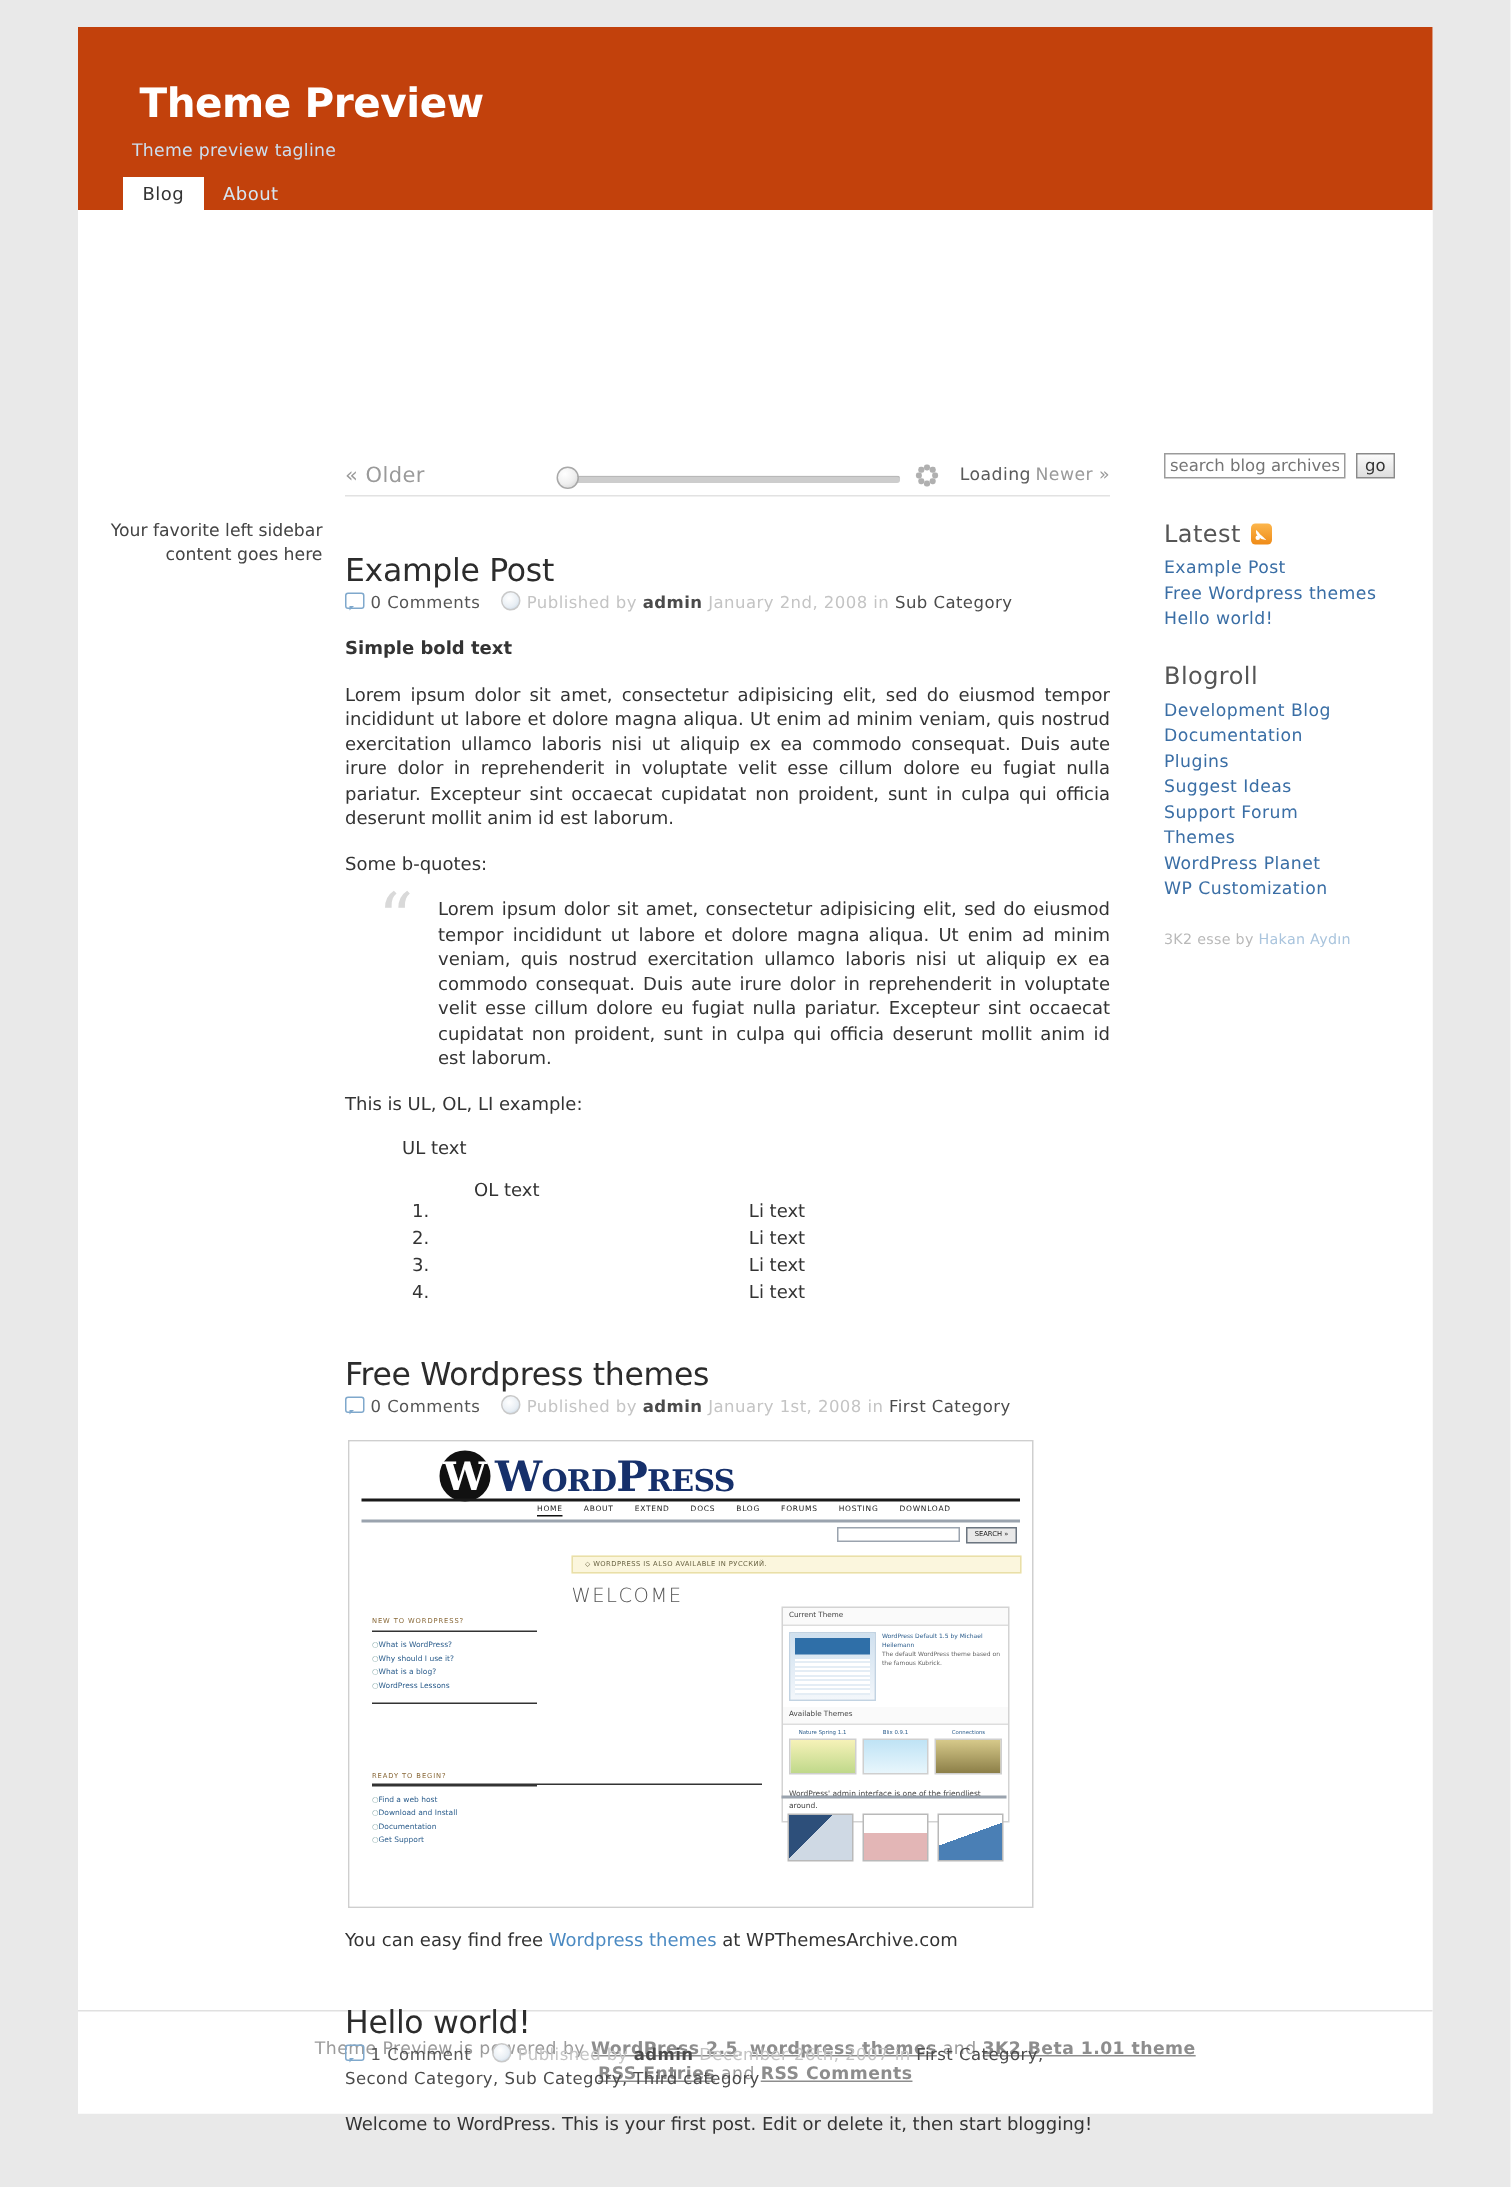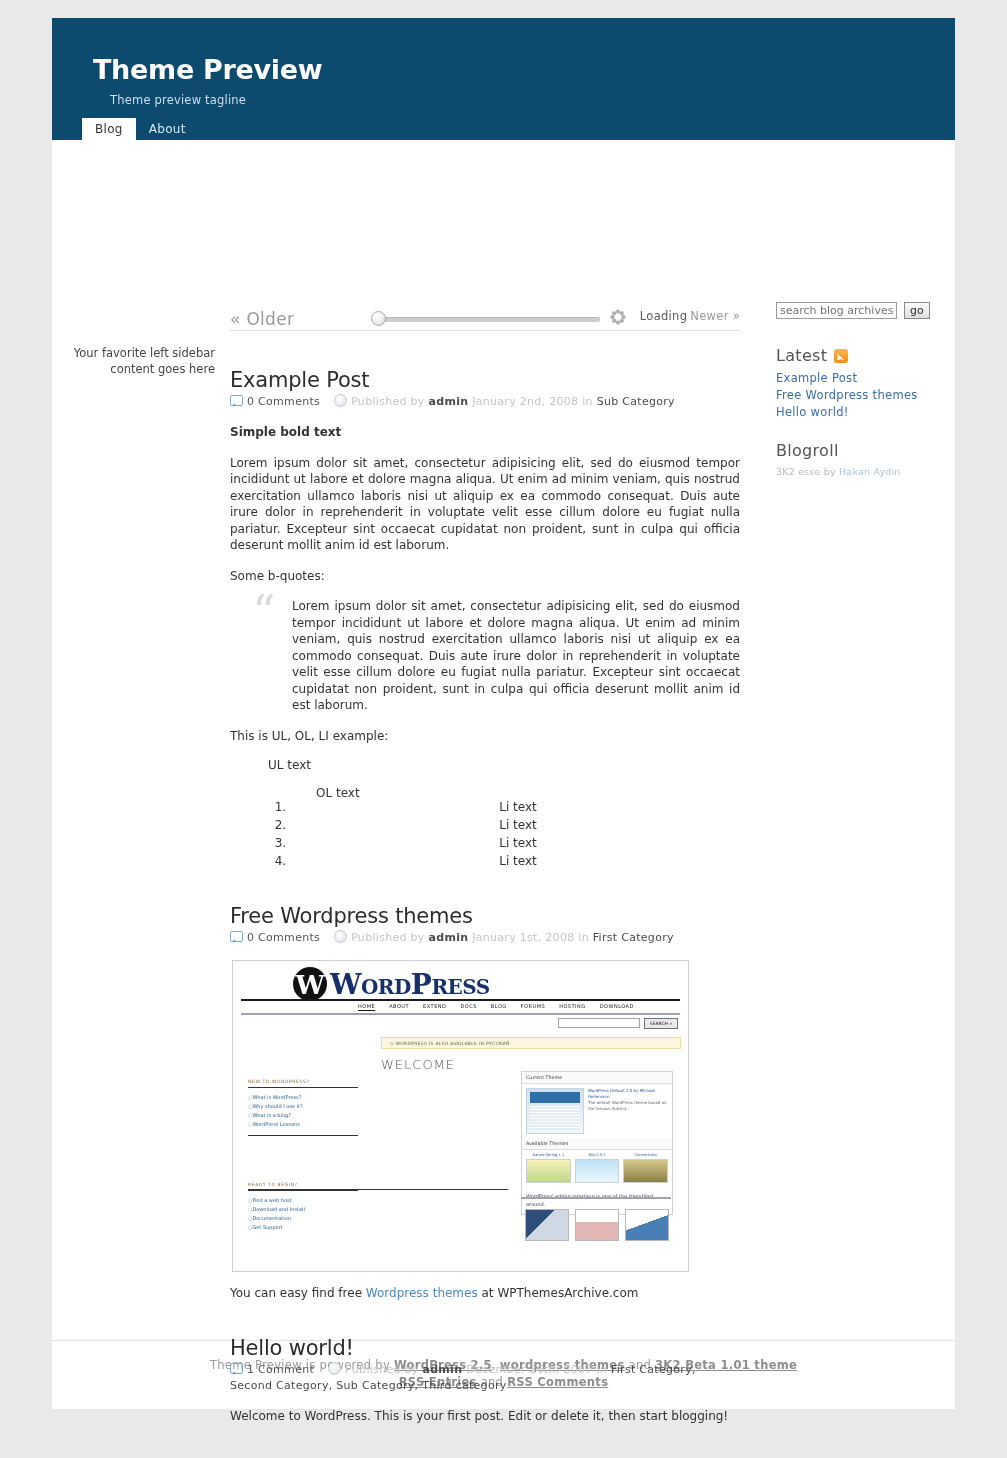--- a/index.html
+++ b/index.html
@@ -20,37 +20,37 @@
     position: absolute;
     left: 52px;
     top: 18px;
     width: 903px;
     background: #fff;
     box-shadow: 0 0 0 0 transparent;
   }
 
   
   .header {
-    background: #0c4a6e;
+    background: #c2410c;
     height: 122px;
     position: relative;
   }
   .header .blogtitle {
     position: absolute;
     left: 41px;
     top: 36px;
     font-size: 27px;
     font-weight: bold;
     color: #ffffff;
     letter-spacing: -0.3px;
     font-family: "DejaVu Sans", "Liberation Sans", sans-serif;
   }
   .header .tagline {
     position: absolute;
-    left: 58px;
+    left: 36px;
     top: 75px;
     font-size: 11.5px;
     color: #cddff0;
     letter-spacing: 0.2px;
   }
   .navbar {
     position: absolute;
     left: 0;
     bottom: 0;
     height: 22px;
@@ -106,21 +106,21 @@
     left: 178px;
     top: 160px;
     width: 510px;
     height: 30px;
     border-bottom: 1px solid #e2e2e2;
   }
   .post-nav .older {
     position: absolute;
     left: 0px;
     top: 9px;
-    font-size: 17px;
+    font-size: 14px;
     color: #9a9a9a;
     text-decoration: none;
     letter-spacing: 0.3px;
   }
   .slider-track {
     position: absolute;
     left: 145px;
     top: 17px;
     width: 225px;
     height: 4px;
@@ -497,20 +497,30 @@
       </h3>
       <ul class="side-list">
         <li><a href="#">Example Post</a></li>
         <li><a href="#">Free Wordpress themes</a></li>
         <li><a href="#">Hello world!</a></li>
       </ul>
 
       <h3 class="side-head">
         <span>Blogroll</span>
       </h3>
+      <ul class="side-list">
+        <li><a href="#">Development Blog</a></li>
+        <li><a href="#">Documentation</a></li>
+        <li><a href="#">Plugins</a></li>
+        <li><a href="#">Suggest Ideas</a></li>
+        <li><a href="#">Support Forum</a></li>
+        <li><a href="#">Themes</a></li>
+        <li><a href="#">WordPress Planet</a></li>
+        <li><a href="#">WP Customization</a></li>
+      </ul>
 
       <div class="theme-credit">
         <span>3K2 esse by </span><a href="#">Hakan Aydın</a>
       </div>
     </div>
 
     <div class="posts">
 
       <div class="post">
         <h2>Example Post</h2>

